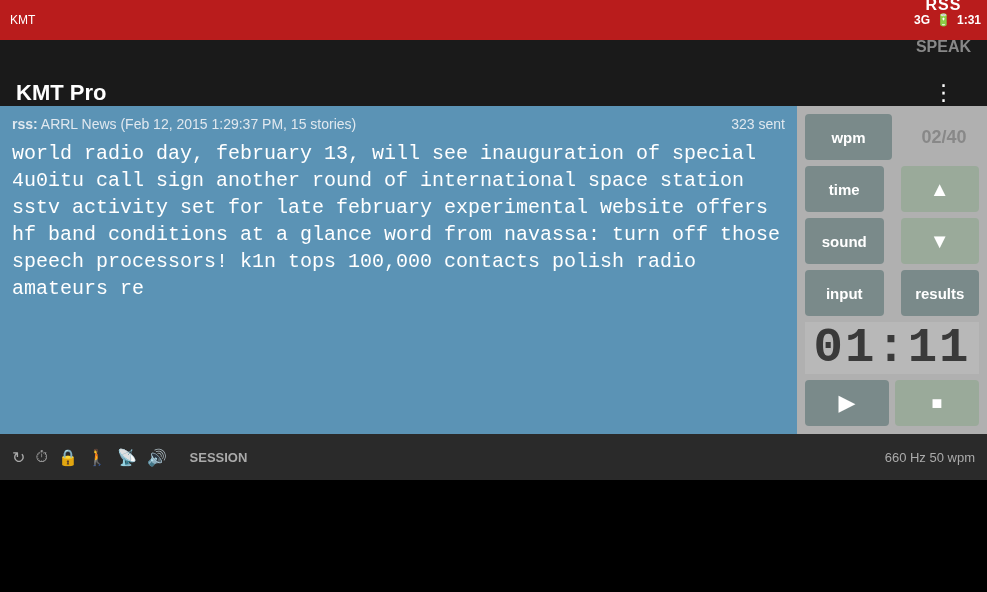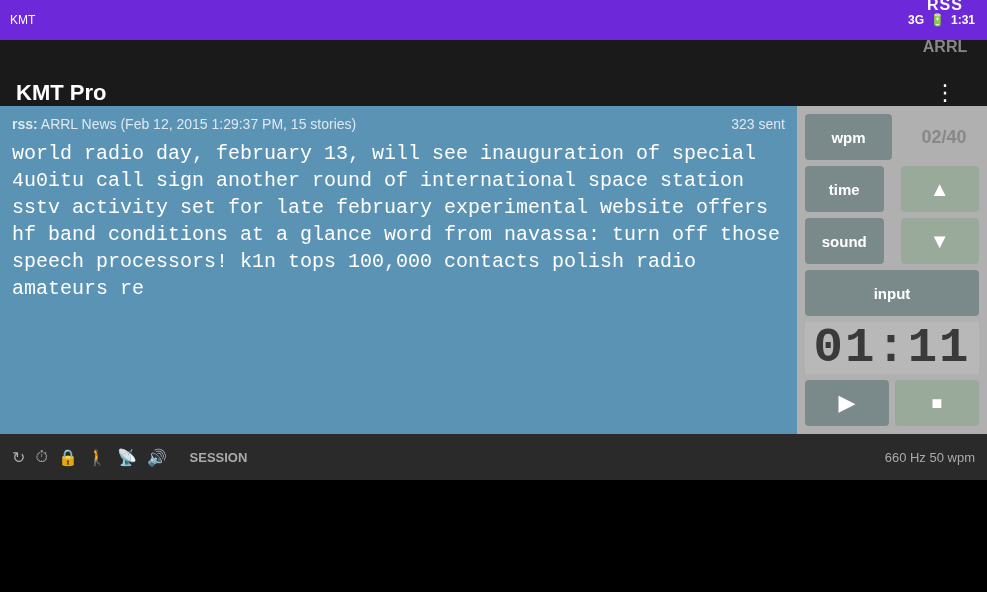--- a/index.html
+++ b/index.html
@@ -9,25 +9,25 @@
       background: #000;
       font-family: Arial, sans-serif;
       overflow: hidden;
       position: relative;
     }
 
     
     .status-bar {
       width: 987px;
       height: 40px;
-      background: #6d28d9;
+      background: #b91c1c;
       display: flex;
       align-items: center;
       justify-content: flex-end;
-      padding: 0 12px;
+      padding: 0 6px;
       gap: 8px;
     }
     .status-bar-left {
       position: absolute;
       left: 10px;
       color: #fff;
       font-size: 12px;
     }
     .status-icons {
       display: flex;
@@ -255,21 +255,21 @@
     <span>1:31</span>
   </div>
 </div>
 
 <div class="app-bar">
   <span class="app-title">KMT Pro</span>
   <div class="app-bar-actions">
     <span class="app-bar-btn active">ABC</span>
     <span class="app-bar-btn active">MODE</span>
     <span class="app-bar-btn active">RSS</span>
-    <span class="app-bar-speak">ARRL</span>
+    <span class="app-bar-speak">SPEAK</span>
     <span class="app-bar-more">⋮</span>
   </div>
 </div>
 
 <div class="content-wrapper">
 
   <div class="text-panel">
     <div class="rss-header">
       <span>
         <span class="rss-label">rss:</span>
@@ -292,20 +292,21 @@
       <button class="arrow-btn">▲</button>
     </div>
 
     <div class="right-row">
       <button class="ctrl-btn wide">sound</button>
       <button class="arrow-btn">▼</button>
     </div>
 
     <div class="right-row">
       <button class="ctrl-btn wide">input</button>
+      <button class="ctrl-btn wide">results</button>
     </div>
 
     <div class="timer-display">01:11</div>
 
     <div class="playback-row">
       <button class="play-btn">▶</button>
       <button class="stop-btn">■</button>
     </div>
 
   </div>

